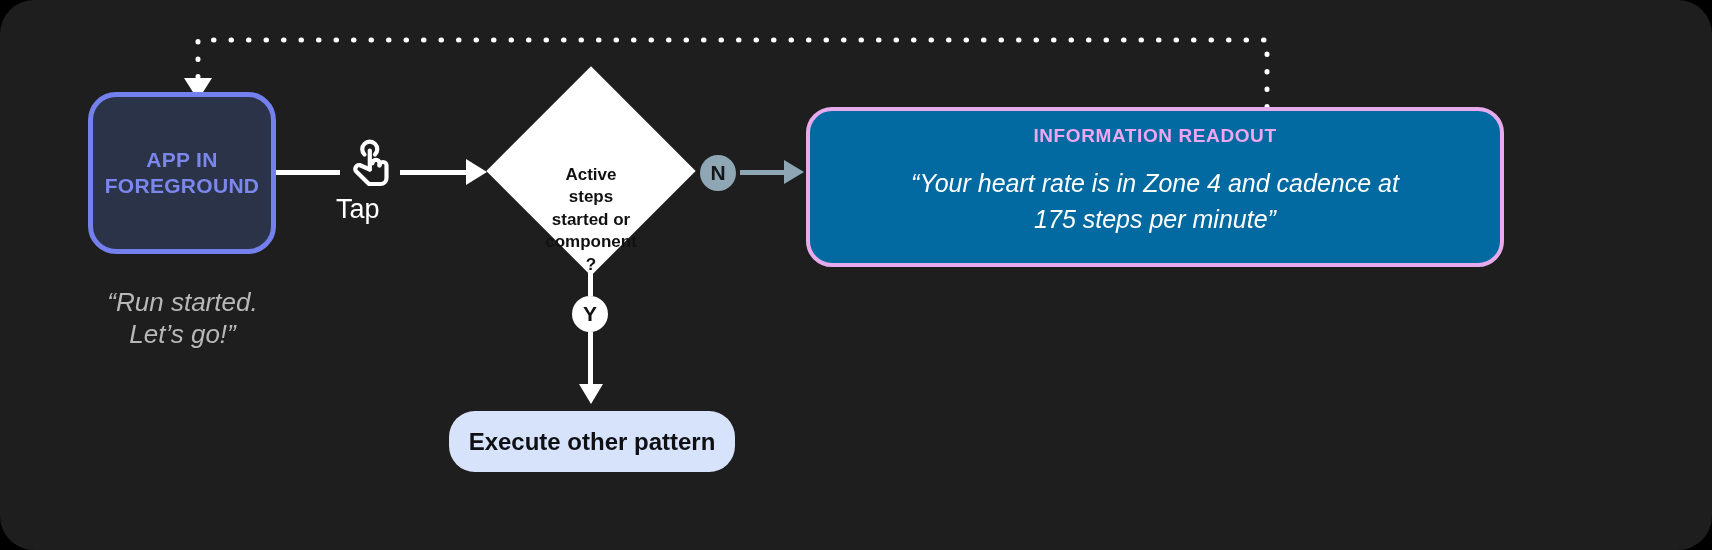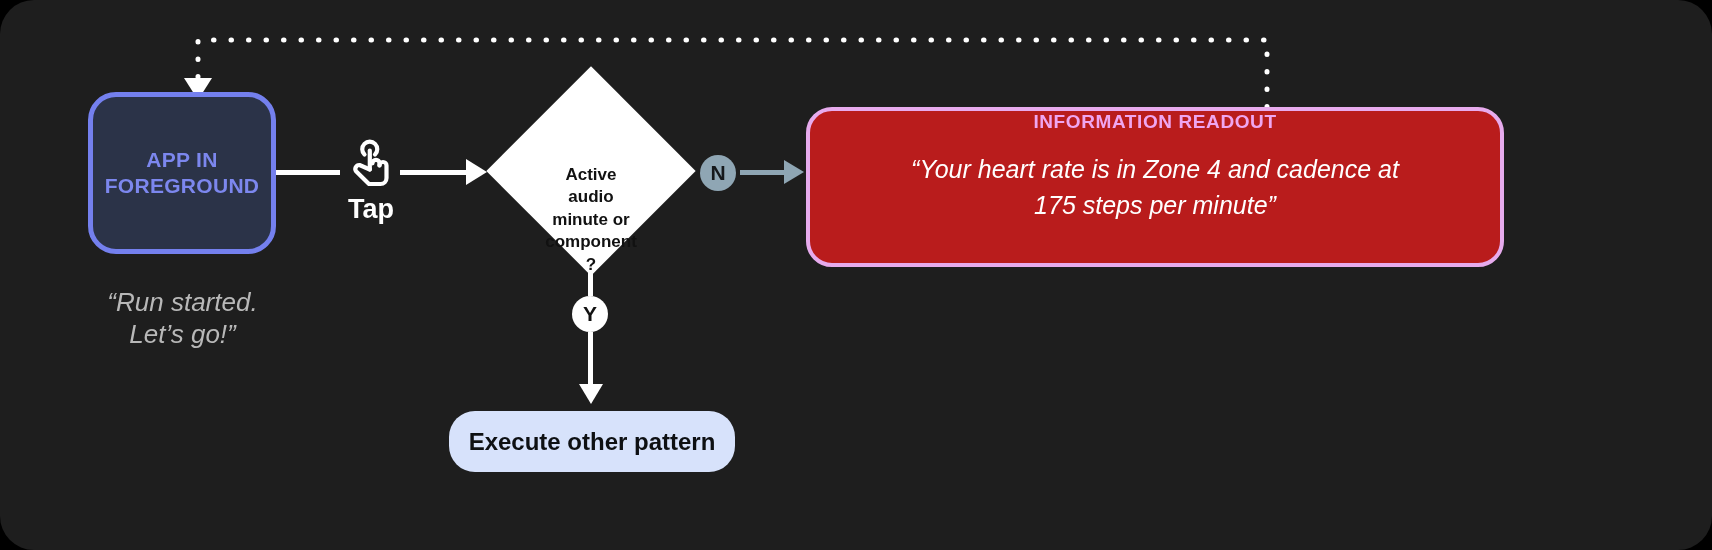--- a/index.html
+++ b/index.html
@@ -76,22 +76,20 @@
     border-left: 21px solid #FFFFFF;
   }
   #arrow-to-diamond { left: 466px; top: 159px; }
 
   
   #tap-group {
     position: absolute;
     left: 336px;
     top: 138px;
     width: 70px;
-    text-align: center;
-    font-weight: bold;
   }
   #tap-group .tap-icon { display: block; margin: 0 auto; }
   #tap-group .tap-label {
     display: block;
     margin-top: 4px;
     color: #FFFFFF;
     font-size: 27px;
     line-height: 1;
   }
 
@@ -211,23 +209,24 @@
   }
 
   
   #readout {
     position: absolute;
     left: 806px;
     top: 107px;
     width: 698px;
     height: 160px;
     box-sizing: border-box;
-    background: #b91c1c;
+    background: #0369a1;
     border: 4px solid #E7ABED;
     border-radius: 26px;
+    padding-top: 14px;
   }
   #readout .readout-title {
     color: #EFA6F0;
     font-weight: bold;
     font-size: 19px;
     letter-spacing: 0.6px;
     text-align: center;
   }
   #readout .readout-body {
     margin-top: 18px;
@@ -284,22 +283,22 @@
       </g>
     </svg>
     <span class="tap-label">Tap</span>
   </div>
 
   <div id="decision-diamond">
     <div class="shape"></div>
     <div class="dtext">
       <div>
         <span>Active</span><br>
-        <span>audio</span><br>
-        <span>minute or</span><br>
+        <span>steps</span><br>
+        <span>started or</span><br>
         <span>component</span><br>
         <span>?</span>
       </div>
     </div>
   </div>
 
   <div id="badge-n">
     <span>N</span>
   </div>
   <div id="line-n-readout"></div>

